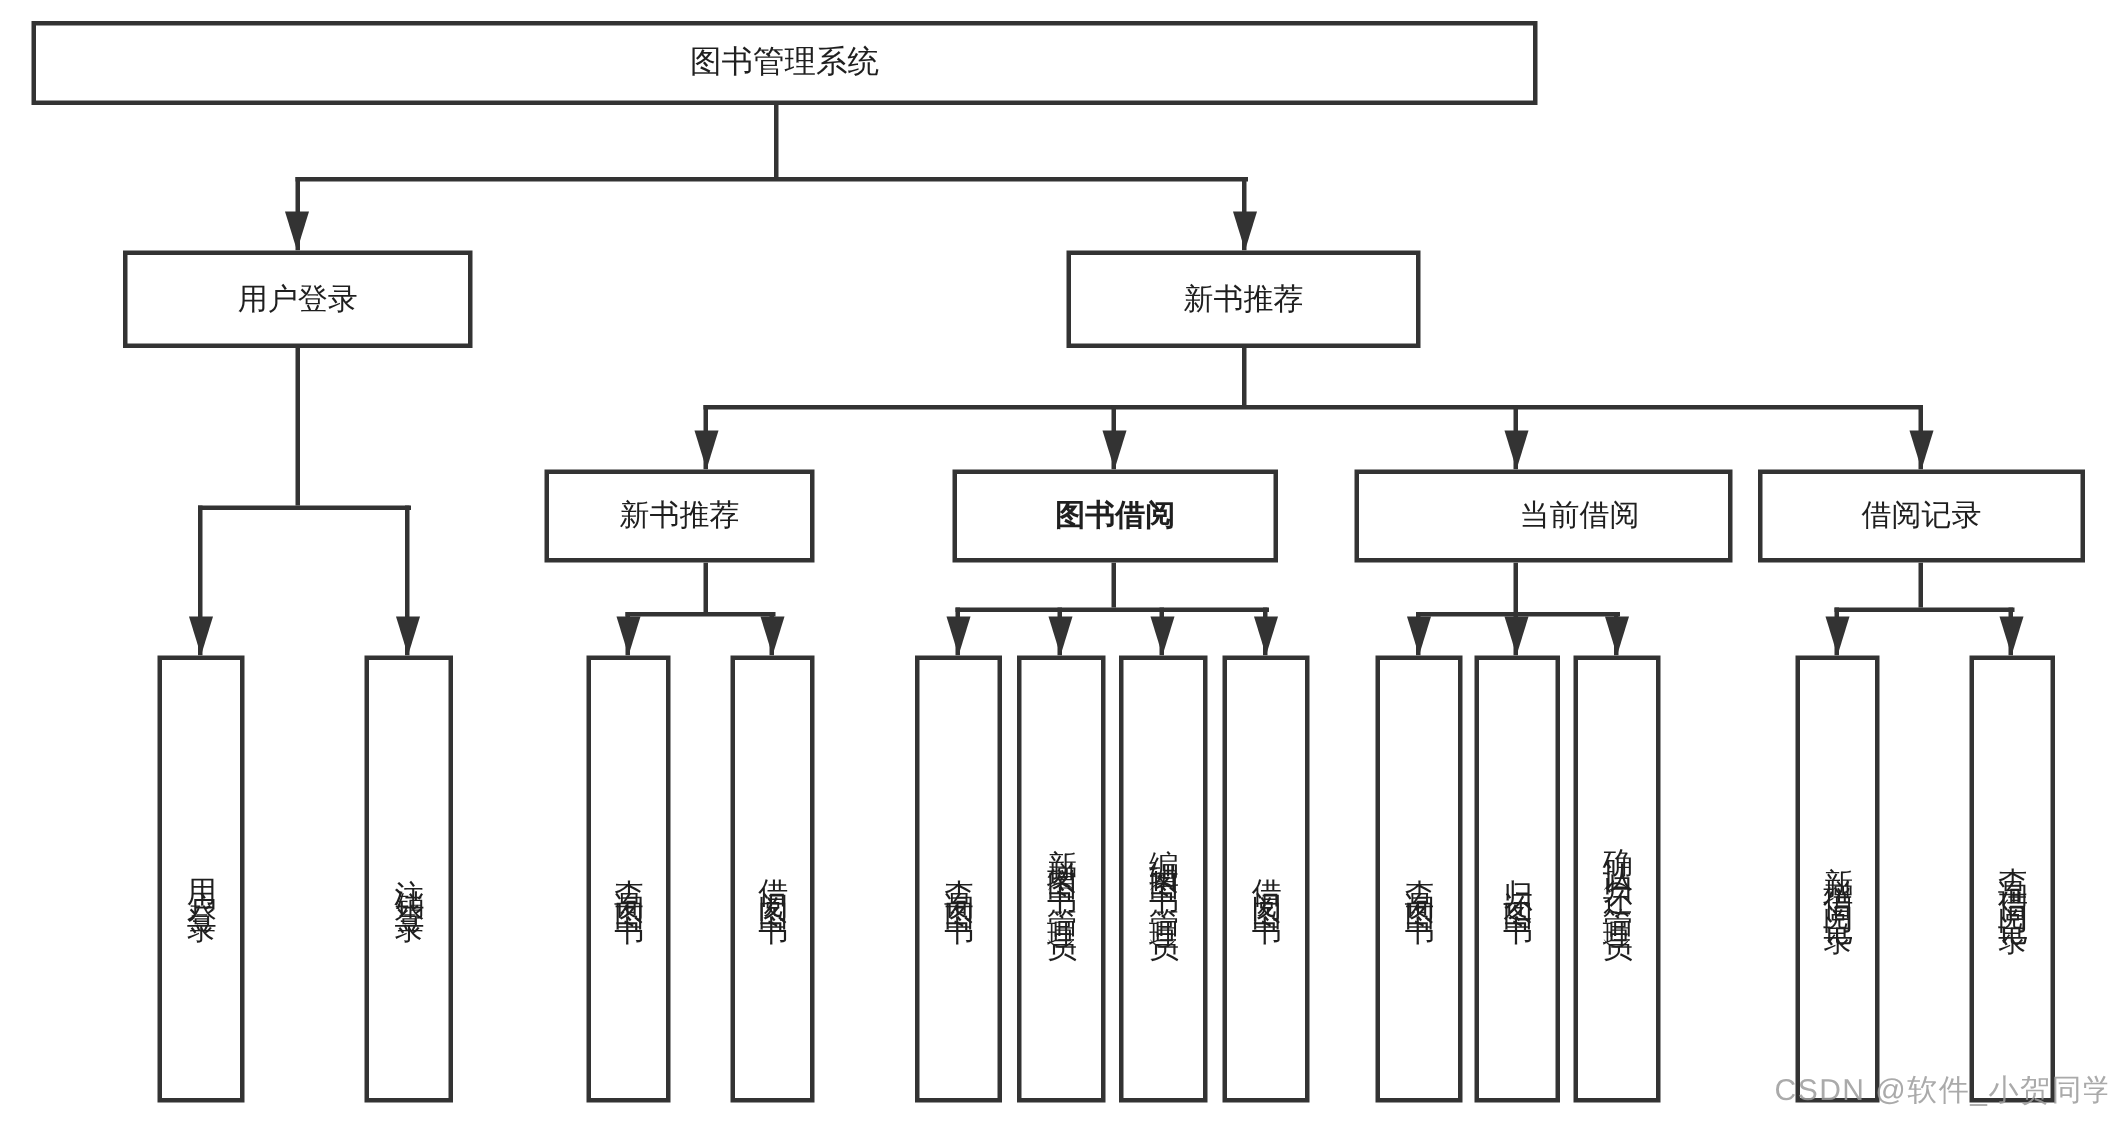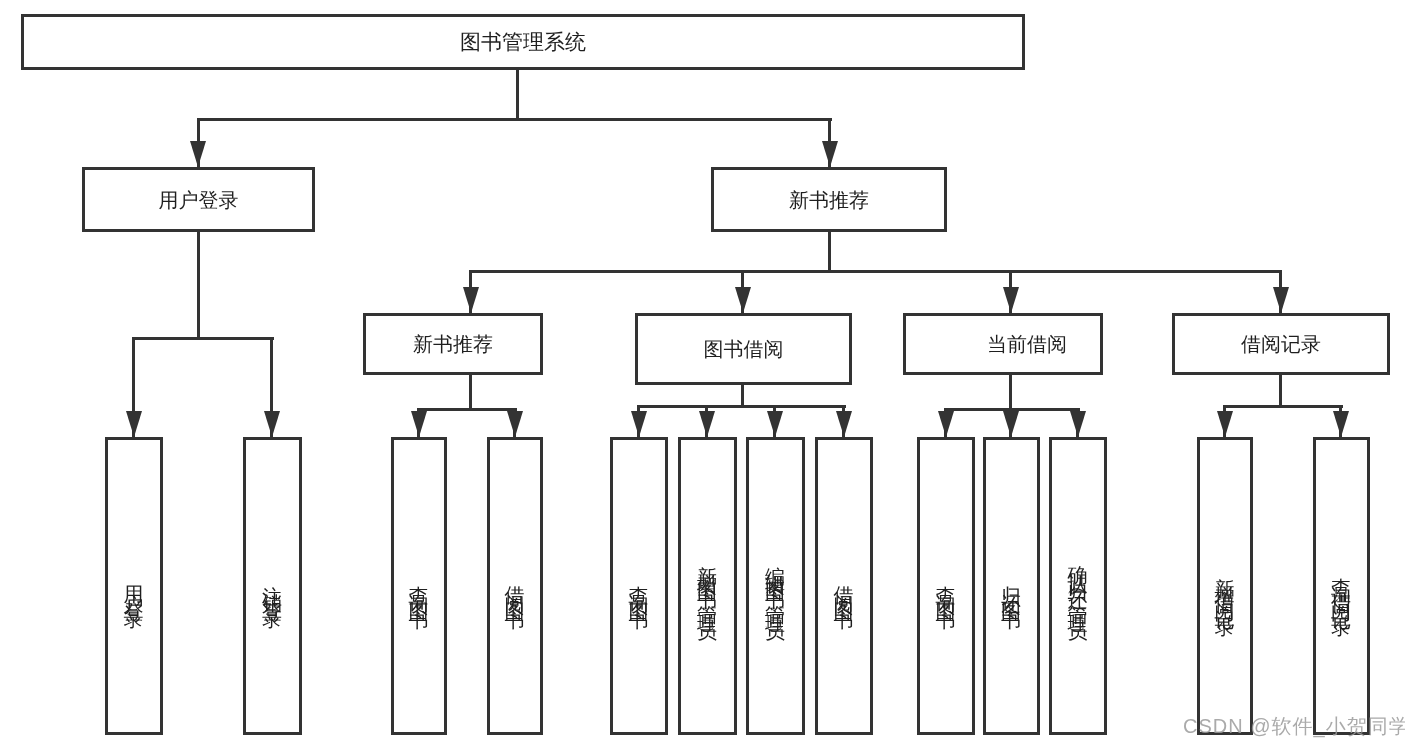--- a/index.html
+++ b/index.html
@@ -88,22 +88,22 @@
   <div class="a" style="left:1070px;top:411px;"></div>
   <div class="a" style="left:1217px;top:411px;"></div>
   <div class="a" style="left:1333px;top:411px;"></div>
 
   <div class="box root" style="left:21px;top:14px;width:1004px;height:56px;">图书管理系统</div>
 
   <div class="box" style="left:82px;top:167px;width:233px;height:65px;">用户登录</div>
   <div class="box" style="left:711px;top:167px;width:236px;height:65px;">新书推荐</div>
 
   <div class="box" style="left:363px;top:313px;width:180px;height:62px;">新书推荐</div>
-  <div class="box" style="left:635px;top:313px;width:217px;height:72px;">图书借阅</div>
-  <div class="box" style="left:903px;top:313px;width:200px;height:62px;padding-left:48px;">当前借阅</div>
+  <div class="box" style="left:635px;top:313px;width:217px;height:62px;font-weight:bold;">图书借阅</div>
+  <div class="box" style="left:903px;top:313px;width:252px;height:62px;padding-left:48px;">当前借阅</div>
   <div class="box" style="left:1172px;top:313px;width:218px;height:62px;">借阅记录</div>
 
   <div class="box vbox" style="left:105px;top:437px;width:58px;height:298px;">用户登录</div>
   <div class="box vbox" style="left:243px;top:437px;width:59px;height:298px;">注销登录</div>
 
   <div class="box vbox" style="left:391px;top:437px;width:56px;height:298px;">查询图书</div>
   <div class="box vbox" style="left:487px;top:437px;width:56px;height:298px;">借阅图书</div>
 
   <div class="box vbox" style="left:610px;top:437px;width:58px;height:298px;">查询图书</div>
   <div class="box vbox" style="left:678px;top:437px;width:59px;height:298px;">新增图书（管理员）</div>

